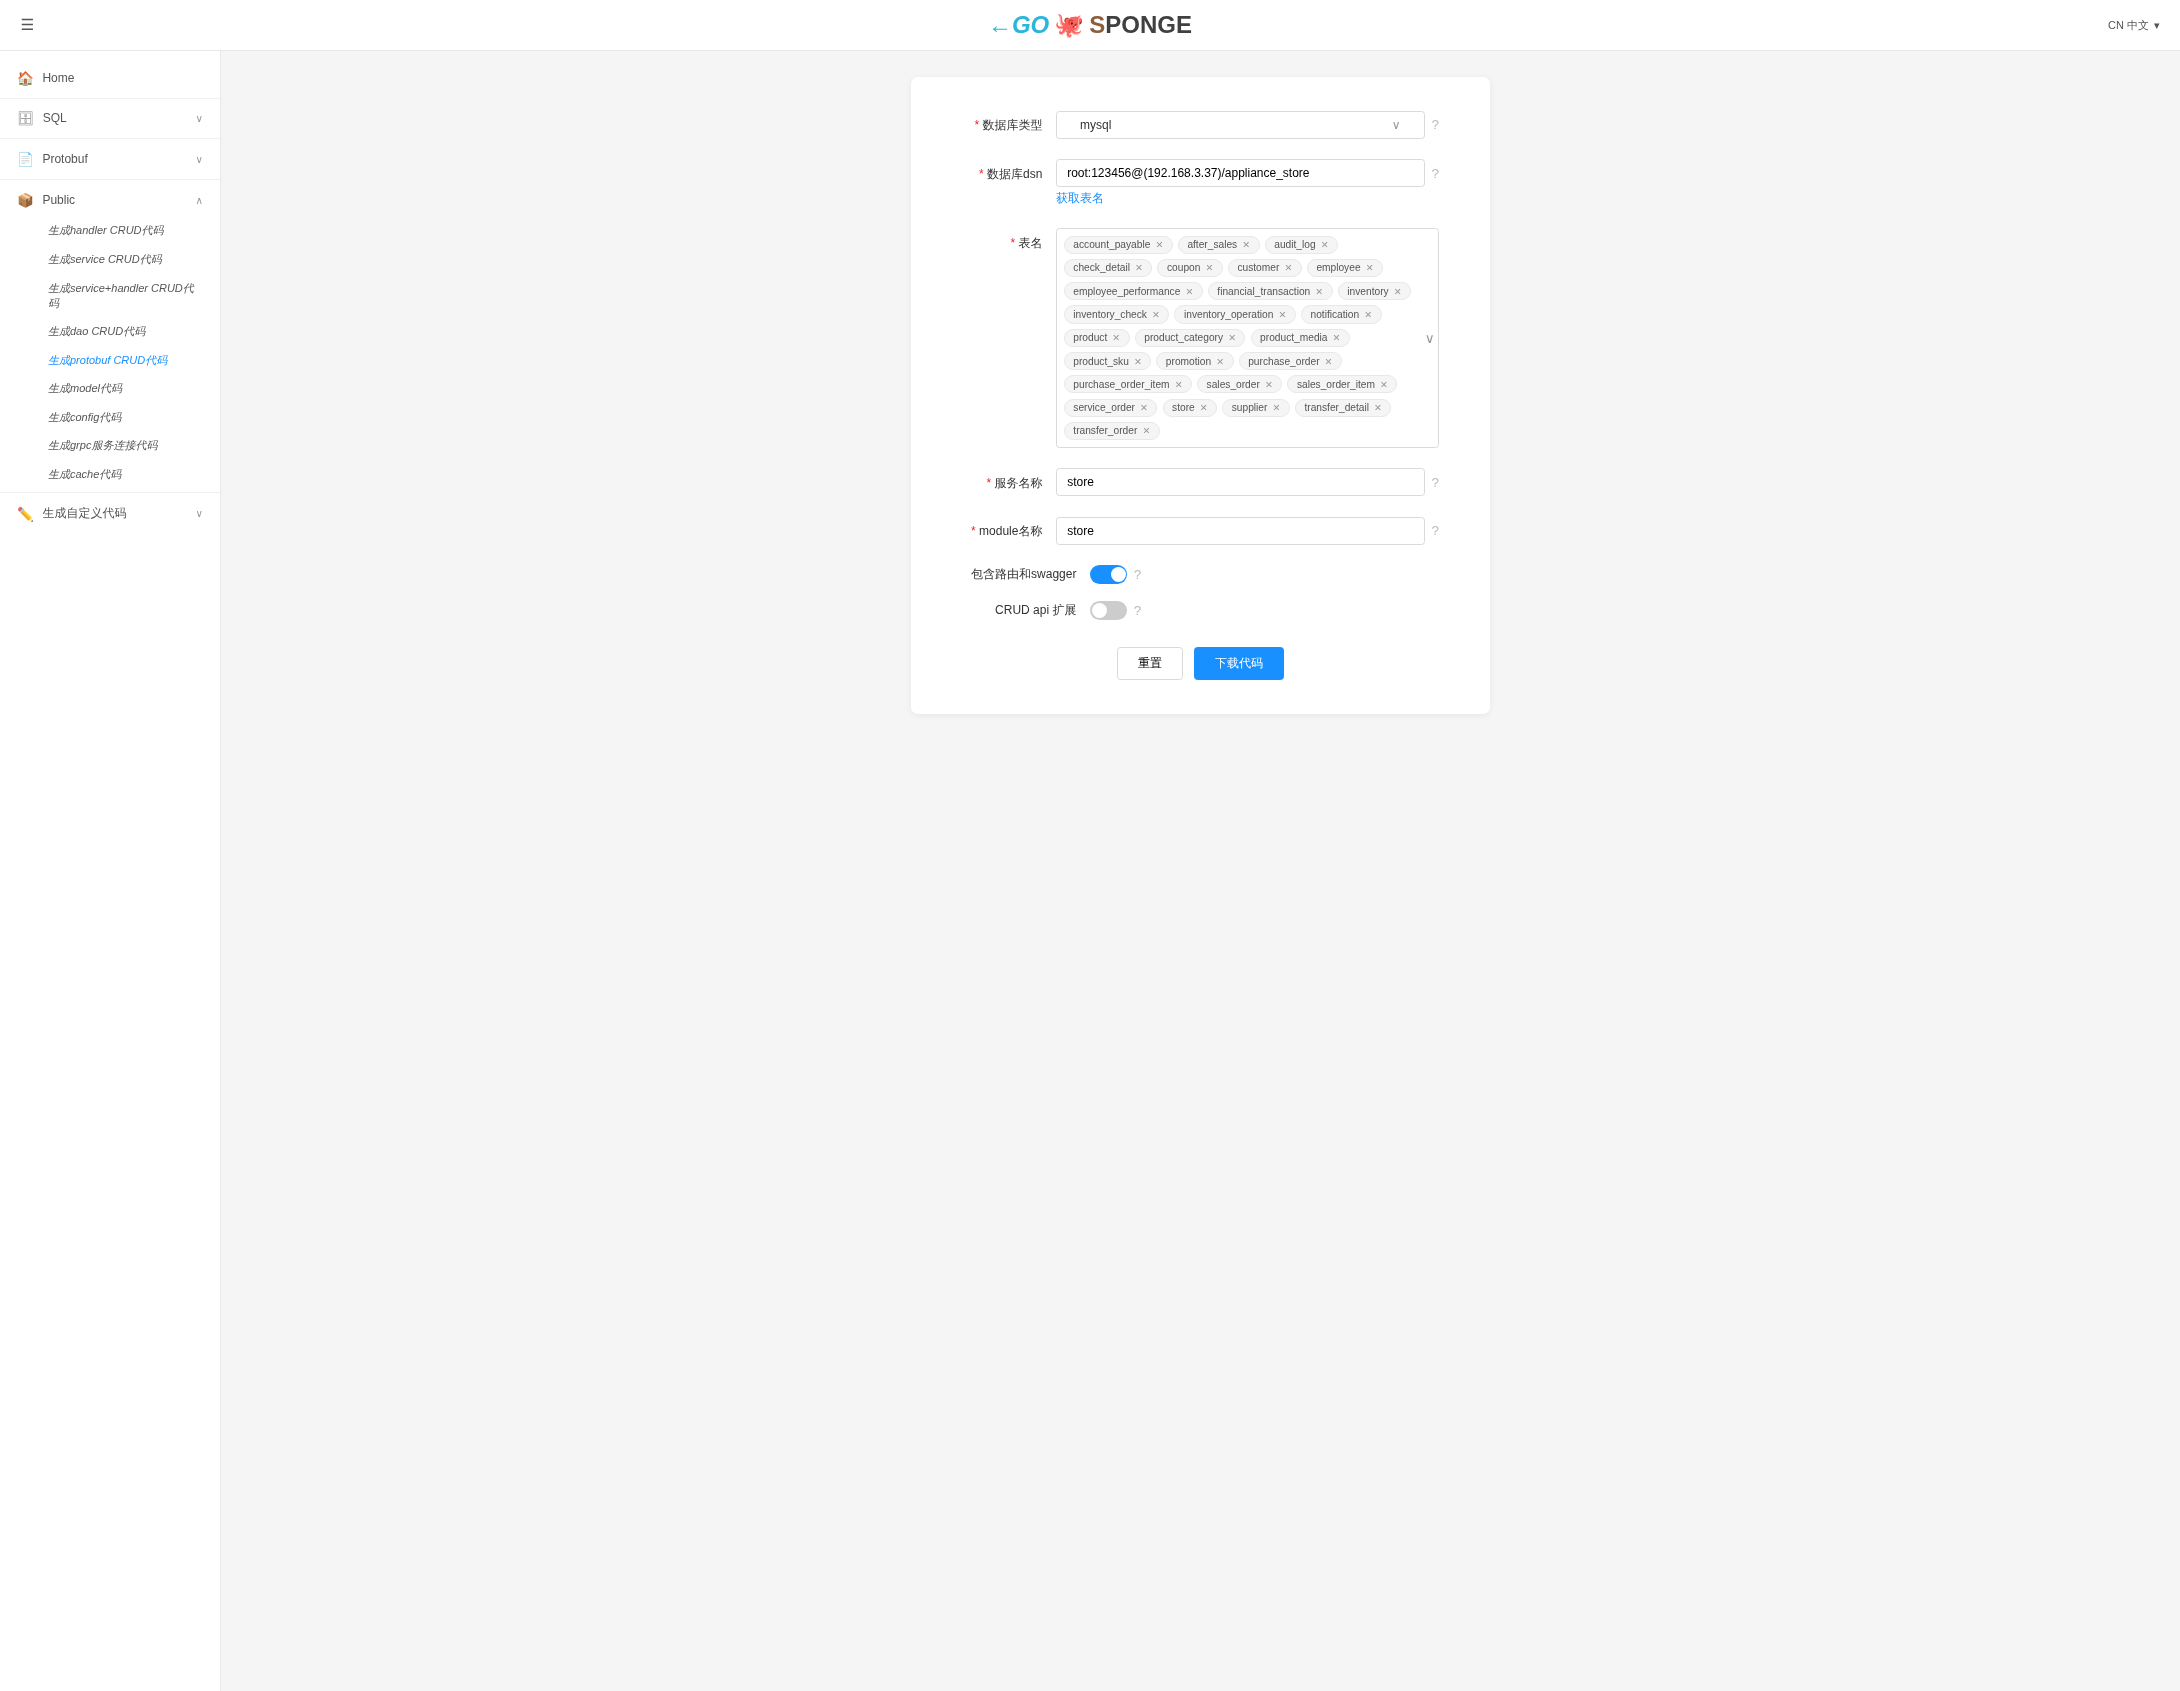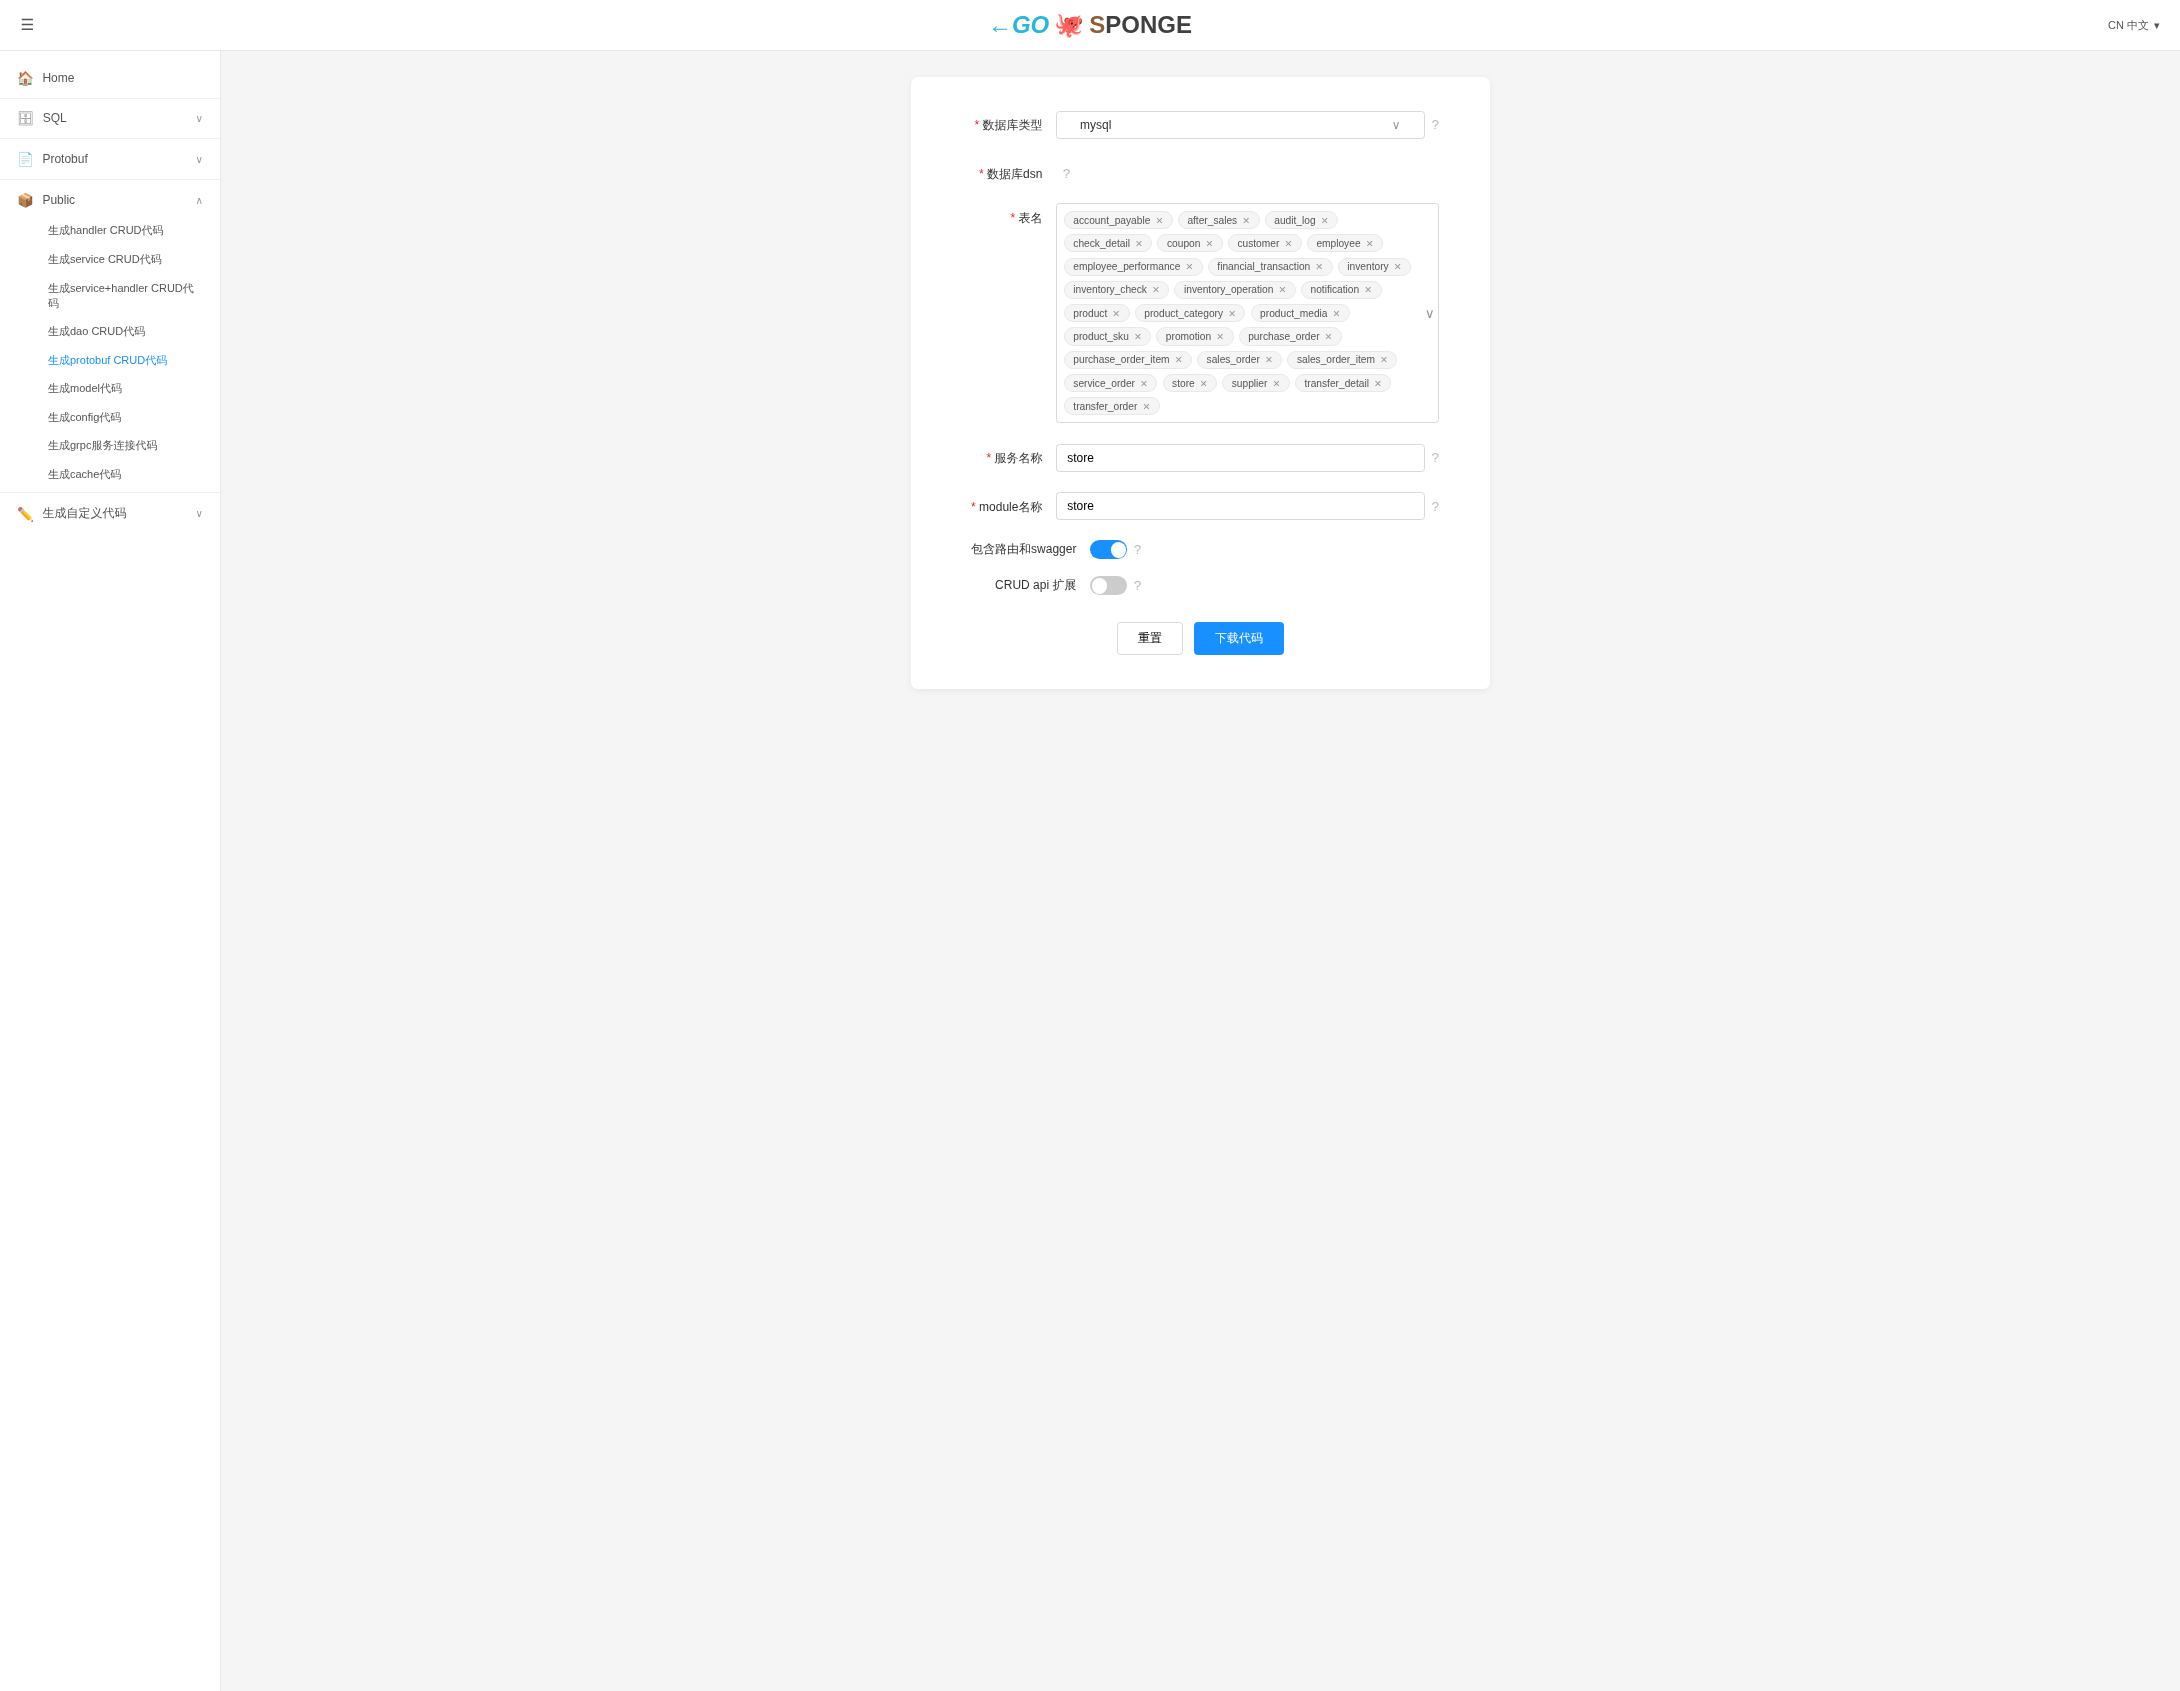--- a/index.html
+++ b/index.html
@@ -14,21 +14,21 @@
 
     
     .layout { display: flex; min-height: calc(100vh - 51px); }
 
     
     .sidebar { width: 221px; background: #fff; border-right: 0.9px solid #e8e8e8; padding: 10.2px 0; flex-shrink: 0; }
     .sidebar-item { display: flex; align-items: center; gap: 8.5px; padding: 8.5px 17px; cursor: pointer; color: #555; font-size: 12px; }
     .sidebar-item .icon { color: #888; font-size: 13.6px; }
     .sidebar-item .arrow { margin-left: auto; color: #999; font-size: 10.2px; }
     .sidebar-sub { padding-left: 31px; }
-    .sidebar-sub-item { padding: 6.8px 17px; cursor: pointer; color: #555; font-size: 11px; display: block; }
+    .sidebar-sub-item { padding: 6.8px 17px; cursor: pointer; color: #555; font-size: 11px; display: block; font-style: italic; }
     .sidebar-sub-item.active { color: #1890ff; }
     .divider { border: none; border-top: 0.9px solid #f0f0f0; margin: 3.4px 0; }
 
     
     .main { flex: 1; padding: 25.6px; overflow-y: auto; }
     .page-title { text-align: center; font-size: 19px; font-weight: 500; color: #333; margin-bottom: 20.4px; }
 
     
     .form-card { background: #fff; border-radius: 6.8px; padding: 34px 51px; max-width: 579px; margin: 0 auto; box-shadow: 0 1.7px 6.8px rgba(0,0,0,0.06); }
 
@@ -159,20 +159,24 @@
             <span style="color:#999;">∨</span>
           </div>
         </div>
         <span class="help-icon">?</span>
       </div>
 
       <div class="form-row">
         <div class="form-label">
           <span style="color:#f5222d;">*</span> 数据库dsn
         </div>
+        <div class="form-control">
+          <input type="text" class="text-input" value="root:123456@(192.168.3.37)/appliance_store" style="">
+          <a class="fetch-link">获取表名</a>
+        </div>
         <span class="help-icon">?</span>
       </div>
 
       <div class="form-row">
         <div class="form-label">
           <span style="color:#f5222d;">*</span> 表名
         </div>
         <div class="form-control">
           <div class="tags-container">
 

